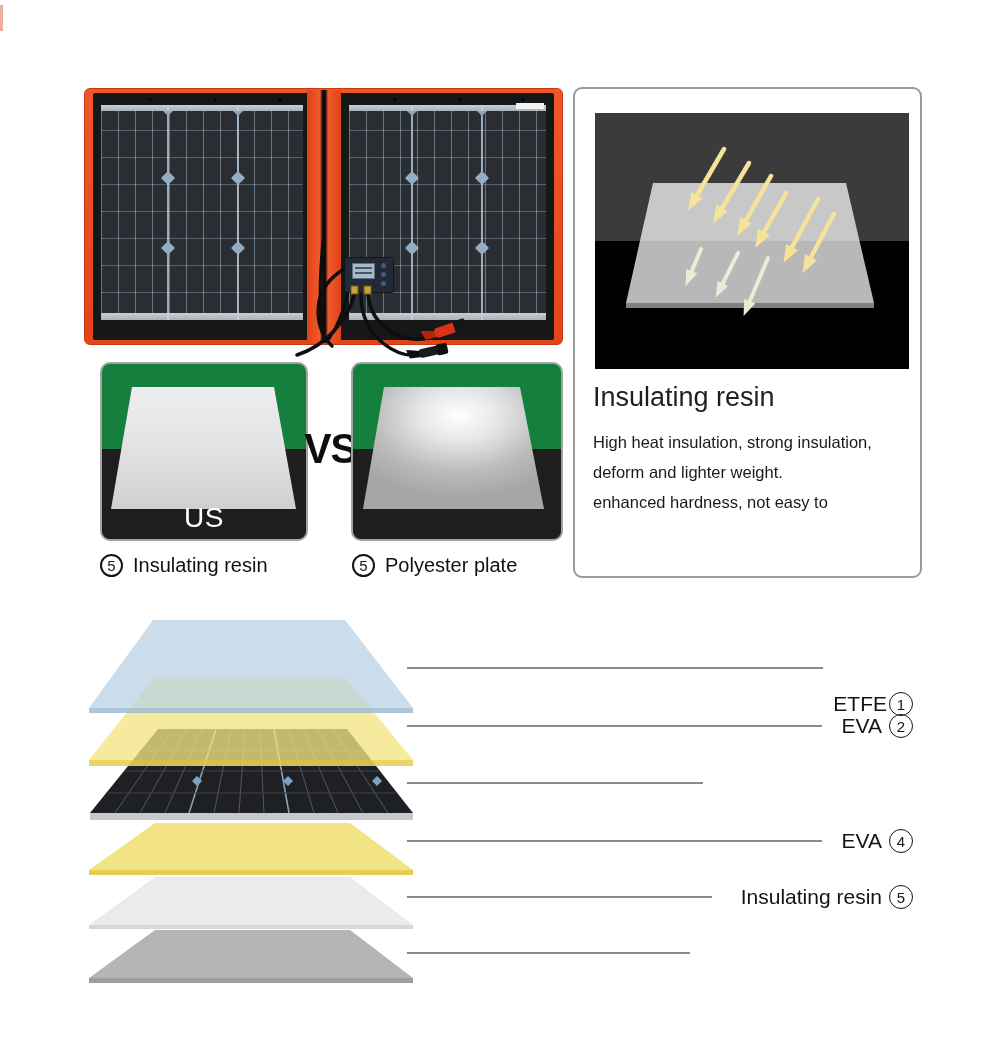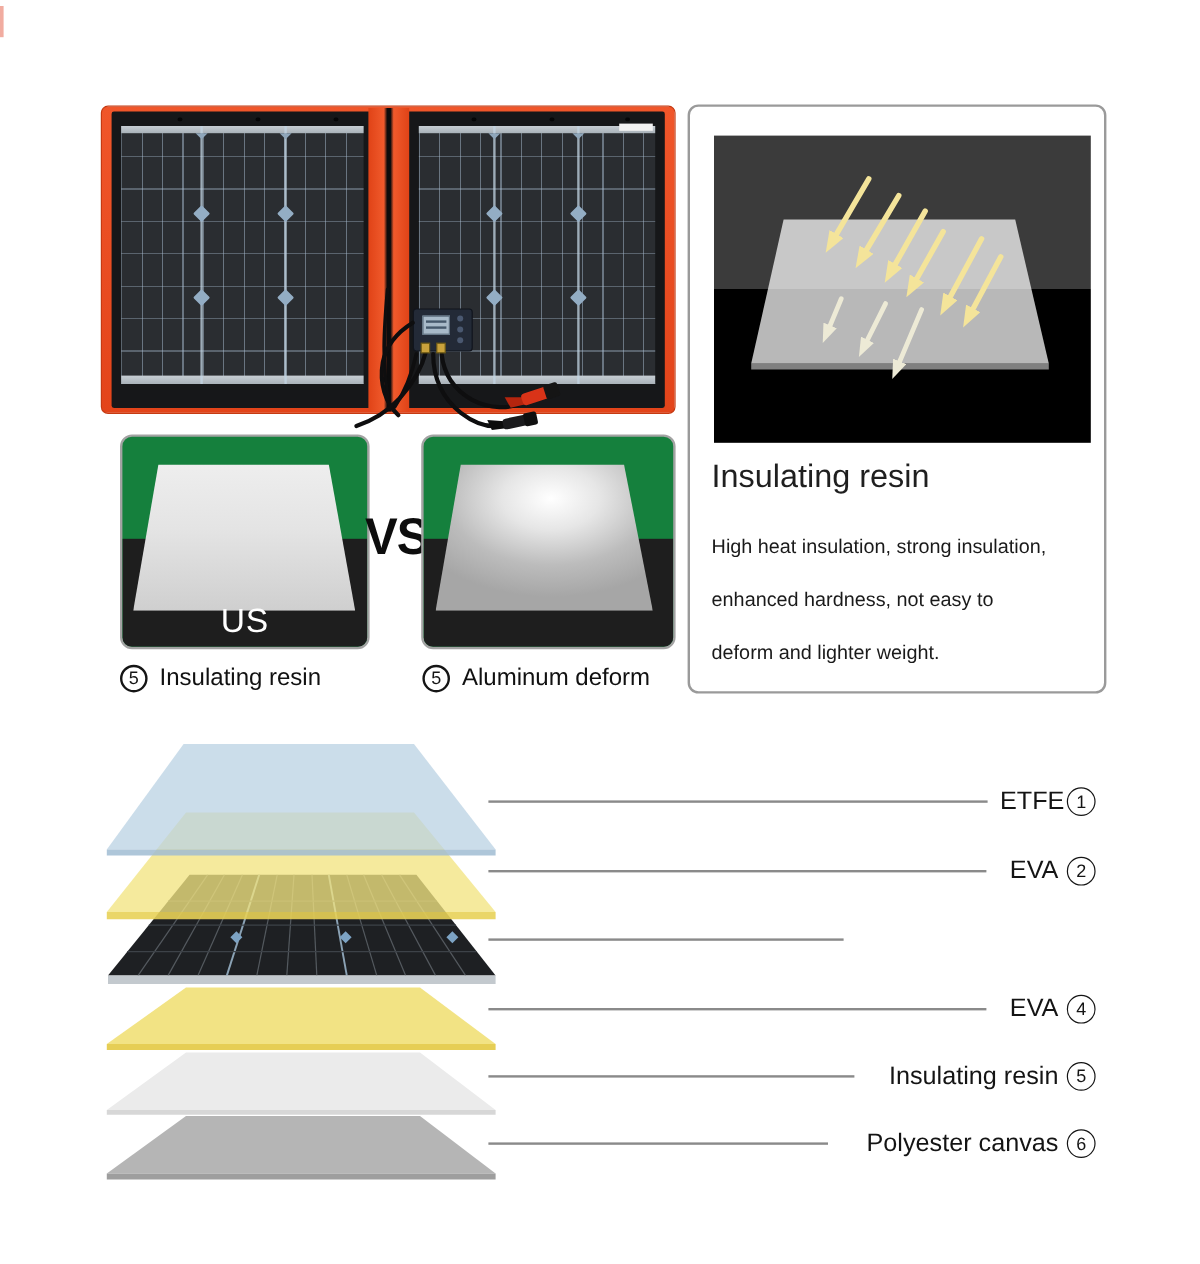--- a/index.html
+++ b/index.html
@@ -57,21 +57,21 @@
   .cnum{display:inline-flex;align-items:center;justify-content:center;width:23px;height:23px;border:2px solid #151515;
         border-radius:50%;font-size:15px;color:#151515;box-sizing:border-box;flex:0 0 auto;}
 
   
   #info-box{position:absolute;left:573px;top:87px;width:349px;height:491px;background:#fff;
             border:2px solid #9a9a9a;border-radius:9px;box-sizing:border-box;}
   #illus{position:absolute;left:20px;top:24px;width:314px;height:256px;
          background:linear-gradient(180deg,#3b3b3b 0%,#3b3b3b 50%,#000 50%,#000 100%);}
   #info-title{position:absolute;left:18px;top:293px;font-size:27px;color:#1f1f1f;}
   #info-body{position:absolute;left:18px;top:338px;width:315px;font-size:16.5px;line-height:30px;color:#1a1a1a;}
-  #info-body span{display:block;margin-top:14px;}
+  #info-body span{display:block;}
 
   
   #layers-svg{position:absolute;left:60px;top:600px;width:420px;height:400px;}
   .leader{position:absolute;height:1.6px;background:#8a8a8a;}
   .layer-row{position:absolute;right:87px;height:30px;display:flex;align-items:center;font-size:21px;color:#141414;}
   .layer-row .cnum{width:24px;height:24px;border-width:1.5px;margin-left:7px;}
   .layer-row.tight .cnum{margin-left:2px;}
 </style>
 </head>
 <body>
@@ -166,21 +166,21 @@
     <div class="darkband"></div>
     <div id="trap-others"></div>
   </div>
 
   <div class="caption" id="caption-us">
     <span class="cnum">5</span>
     <span>Insulating resin</span>
   </div>
   <div class="caption" id="caption-others">
     <span class="cnum">5</span>
-    <span>Aluminum deform</span>
+    <span>Polyester plate</span>
   </div>
 
   <div id="info-box">
     <div id="illus">
       <svg width="314" height="256" viewBox="0 0 314 256">
         <defs>
           <marker id="ah" viewBox="0 0 8 6" refX="1" refY="3" markerWidth="4" markerHeight="3" orient="auto">
             <path d="M0,0 L8,3 L0,6 Z" fill="#f4e49a"></path>
           </marker>
           <marker id="ah2" viewBox="0 0 8 6" refX="1" refY="3" markerWidth="4" markerHeight="3" orient="auto">
@@ -200,22 +200,22 @@
         <g stroke-width="4" stroke-linecap="round" fill="none" stroke="#edead6">
           <line x1="106" y1="136" x2="96" y2="160" marker-end="url(#ah2)"></line>
           <line x1="143" y1="140" x2="127" y2="172" marker-end="url(#ah2)"></line>
           <line x1="173" y1="145" x2="154" y2="190" marker-end="url(#ah2)"></line>
         </g>
       </svg>
     </div>
     <div id="info-title">Insulating resin</div>
     <div id="info-body">
       <span>High heat insulation, strong insulation,</span>
+      <span>deform and lighter weight.</span>
       <span>enhanced hardness, not easy to</span>
-      <span>deform and lighter weight.</span>
     </div>
   </div>
 
   <svg id="layers-svg" viewBox="60 600 420 400">
 
     <polygon points="155,930 350,930 413,978 89,978" fill="#b5b5b5"></polygon>
     <polygon points="89,978 413,978 413,983 89,983" fill="#9e9e9e"></polygon>
 
     <polygon points="155,877 350,877 413,925 89,925" fill="#ebebeb"></polygon>
     <polygon points="89,925 413,925 413,929 89,929" fill="#d7d7d7"></polygon>
@@ -261,34 +261,30 @@
     <polygon points="89,708 413,708 413,713 89,713" fill="rgba(160,188,210,0.85)"></polygon>
   </svg>
 
   <div class="leader" style="top:667px;left:407px;width:416px"></div>
   <div class="leader" style="top:725px;left:407px;width:415px"></div>
   <div class="leader" style="top:782px;left:407px;width:296px"></div>
   <div class="leader" style="top:840px;left:407px;width:415px"></div>
   <div class="leader" style="top:896px;left:407px;width:305px"></div>
   <div class="leader" style="top:952px;left:407px;width:283px"></div>
 
-  <div class="layer-row tight" style="top:653px">
+  <div class="layer-row tight" style="top:689px">
     <span>ETFE</span>
     <span class="cnum">1</span>
   </div>
   <div class="layer-row" style="top:711px">
     <span>EVA</span>
     <span class="cnum">2</span>
   </div>
   <div class="layer-row" style="top:826px">
     <span>EVA</span>
     <span class="cnum">4</span>
   </div>
   <div class="layer-row" style="top:882px">
     <span>Insulating resin</span>
     <span class="cnum">5</span>
   </div>
-  <div class="layer-row" style="top:938px">
-    <span>Polyester canvas</span>
-    <span class="cnum">6</span>
-  </div>
 
 </div>
 
 </body></html>

